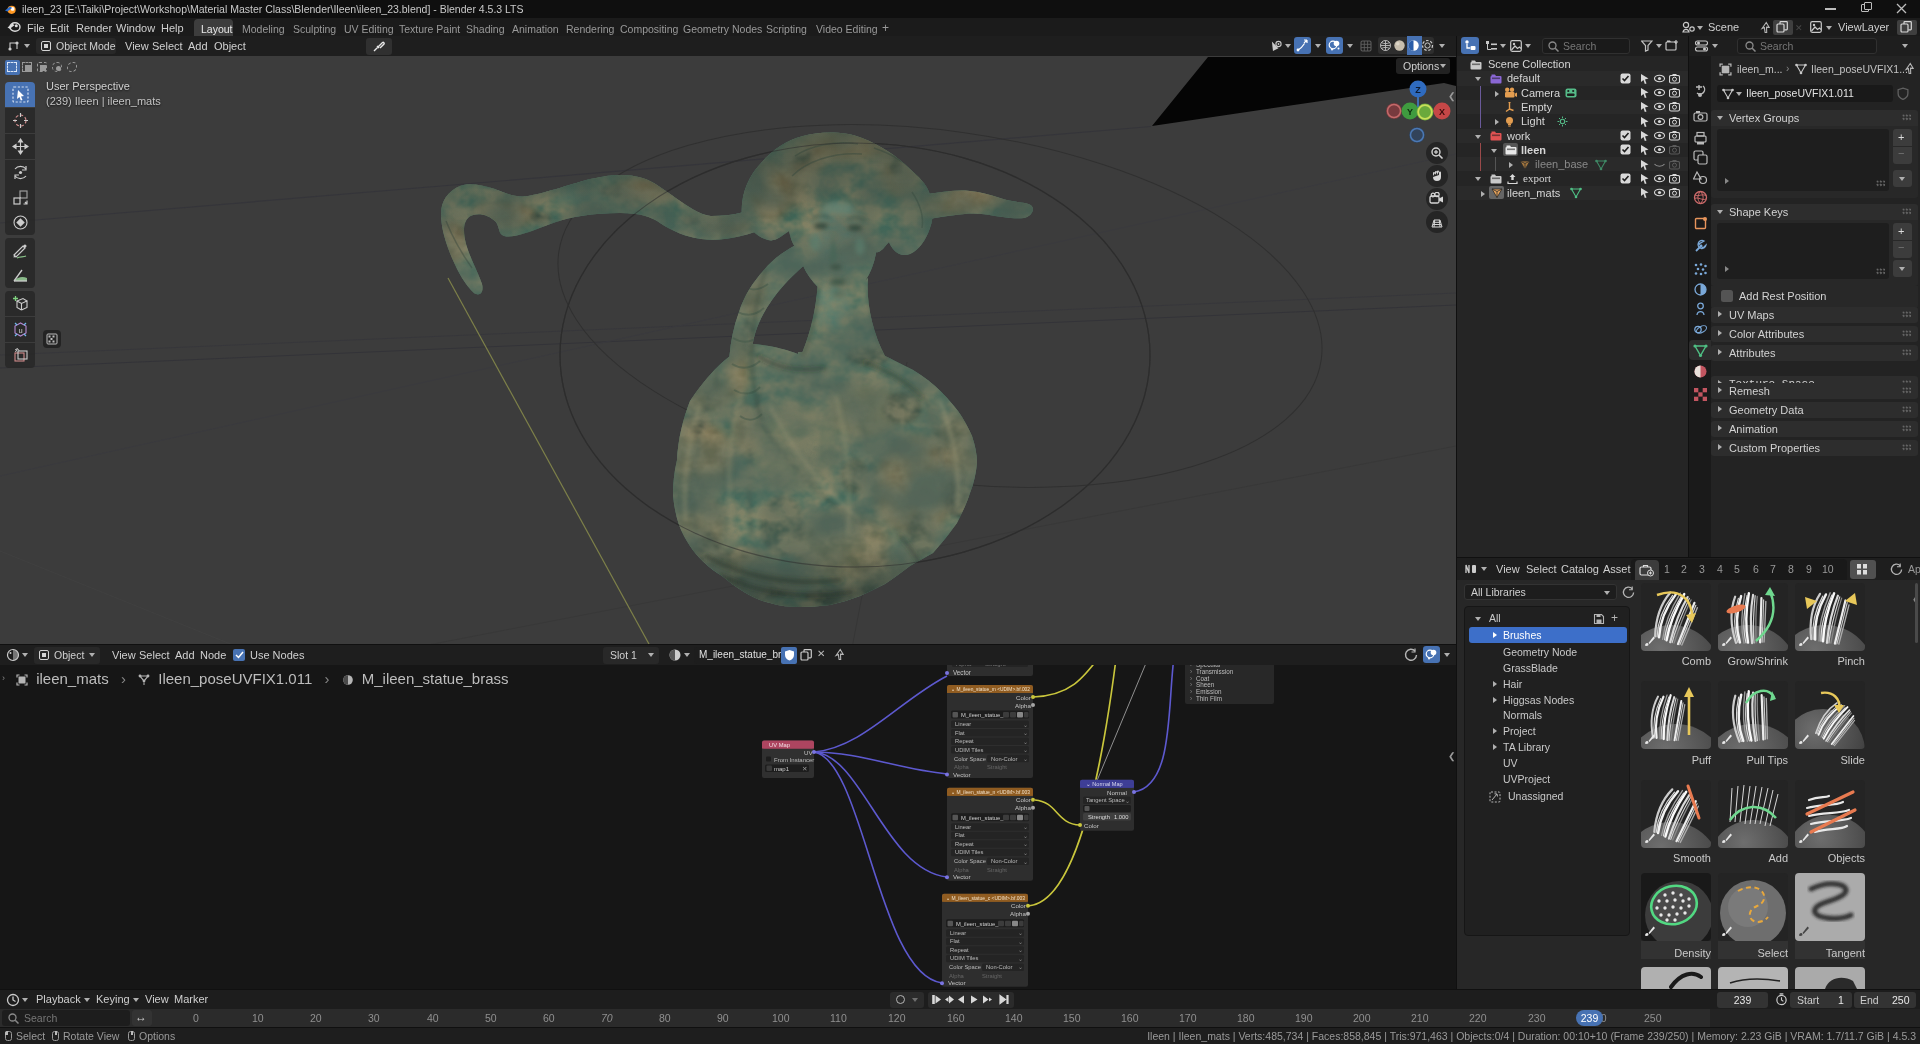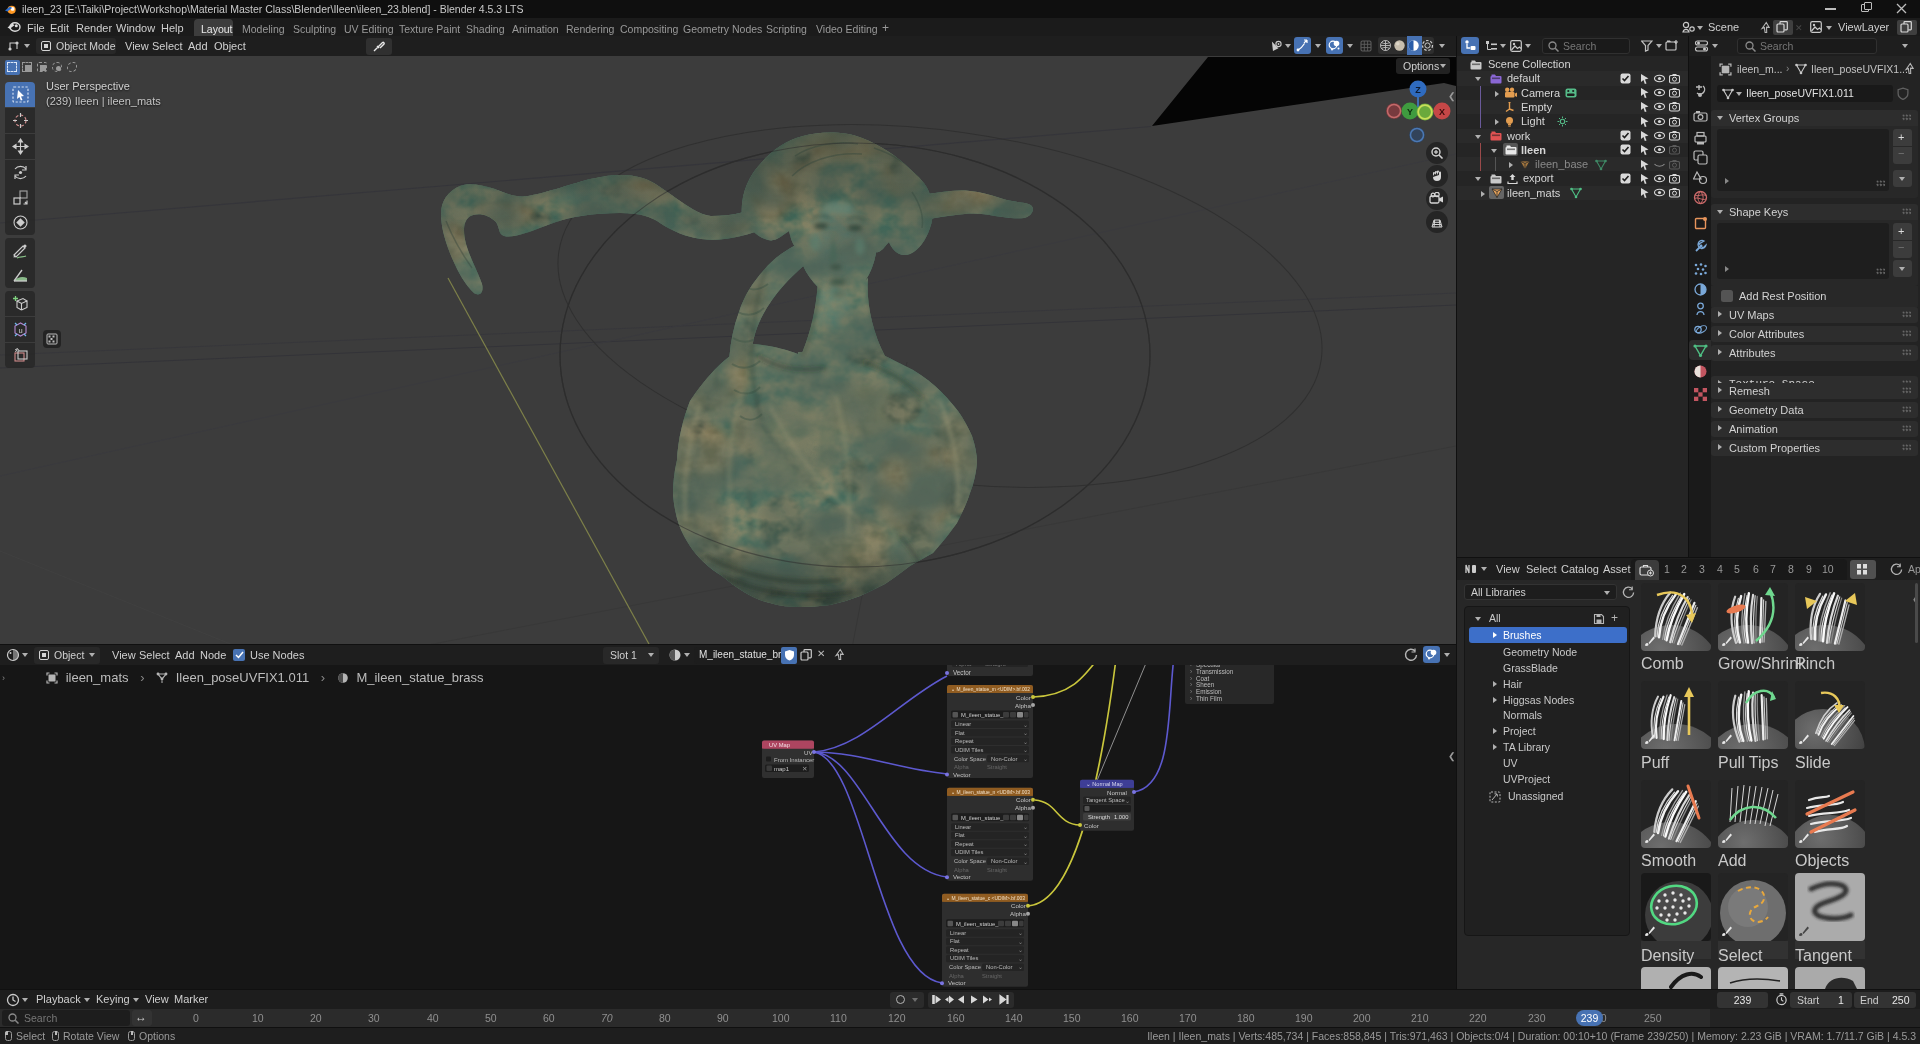--- a/index.html
+++ b/index.html
@@ -763,21 +763,21 @@
       <svg class="abs" style="left:1425px;top:3px;" width="13" height="13" viewBox="0 0 13 13">
           <circle cx="5" cy="6" r="3.8" fill="none" stroke="#fff" stroke-width="1.2"></circle>
           <circle cx="8.5" cy="4.5" r="2.8" fill="#fff"></circle>
           <circle cx="4" cy="10.5" r="1" fill="#fff"></circle>
         </svg>
       <span class="caret abs" style="left:1444px;top:8px;"></span>
     </div>
 
     <span class="abs" style="left:2px;top:28px;color:#888;font-size:9px;">›</span>
     <span class="abs" style="left:1448px;top:106px;color:#999;font-size:9px;">❮</span>
-    <div class="abs" style="left:46px;top:25px;height:14px;color:#bdbdbd;font-size:13px;white-space:nowrap;">
+    <div class="abs" style="left:16px;top:25px;height:14px;color:#bdbdbd;font-size:15px;white-space:nowrap;">
       <svg style="vertical-align:-2px;" width="12" height="12" viewBox="0 0 12 12">
           <rect x="2.5" y="2.5" width="7" height="7" fill="#b5b5b5"></rect>
           <path d="M1 3.5 V1 H3.5 M8.5 1 H11 V3.5 M11 8.5 V11 H8.5 M3.5 11 H1 V8.5" stroke="#b5b5b5" fill="none" stroke-width="1.2"></path>
         </svg>
       <span style="margin-left:4px;">ileen_mats</span>
       <span style="margin:0 8px;color:#888;">›</span>
       <svg style="vertical-align:-2px;" width="12" height="12" viewBox="0 0 12 12">
           <path d="M2 2 H10 L6 7 Z" fill="none" stroke="#b5b5b5" stroke-width="1.2"></path>
           <circle cx="2" cy="2" r="1.4" fill="#b5b5b5"></circle>
           <circle cx="10" cy="2" r="1.4" fill="#b5b5b5"></circle>
@@ -971,21 +971,21 @@
       <svg class="ic" style="left:182px;color:#d8d8d8;" width="12" height="12">
           <use href="#i-cursor"></use>
         </svg>
       <svg class="ic" style="left:197px;color:#8a8a8a;" width="11" height="11">
           <use href="#i-eyeclosed"></use>
         </svg>
       <svg class="ic" style="left:212px;color:#5a5a5a;" width="11" height="12">
           <use href="#i-cam"></use>
         </svg>
     </div>
-    <div class="orow" style="top:135.4px;">
+    <div class="orow" style="top:135.4px;font-family:Liberation Serif, serif;">
       <span class="caret abs" style="left:18px;top:6px;"></span>
       <svg class="ic" style="left:33px;color:#c9c9c9;" width="12" height="12">
           <use href="#i-coll"></use>
         </svg>
       <svg class="ic" style="left:50px;color:#d8d8d8;" width="11" height="12">
           <use href="#i-export"></use>
         </svg>
       <span class="lbl" style="left:66px;">export</span>
       <svg class="ic" style="left:163px;" width="11" height="11">
           <use href="#i-check"></use>
@@ -1228,21 +1228,21 @@
         <span class="caretR abs" style="left:7px;top:4px;"></span>
         <span class="t">Custom Properties</span>
         <span class="grip"></span>
       </div>
   </div>
 
   <div class="abs" id="assets" style="left:1457px;top:558px;width:463px;height:431px;background:#272727;overflow:hidden;">
     <style>
       #assets .cat{position:absolute;left:10px;font-size:10.5px;color:#c9c9c9;white-space:nowrap;}
       #assets .thumb{position:absolute;width:70px;height:68px;border-radius:4px;overflow:hidden;}
-      #assets .tlbl{position:absolute;width:70px;text-align:left;font-size:16px;color:#c9c9c9;}
+      #assets .tlbl{position:absolute;width:70px;text-align:right;font-size:11px;color:#c9c9c9;}
     </style>
     <div class="abs" style="left:0;top:0;width:463px;height:22px;background:#1e1e1e;">
       <svg class="abs" style="left:7px;top:5px;" width="14" height="12" viewBox="0 0 14 12">
           <path d="M2 10 V2 L5 10 V2" stroke="#ccc" stroke-width="1.3" fill="none"></path>
           <rect x="8" y="2" width="4" height="8" rx="1" fill="#ccc"></rect>
         </svg>
       <span class="caret abs" style="left:24px;top:9px;"></span>
       <span class="abs txt" style="left:39px;top:5px;">View</span>
       <span class="abs txt" style="left:69px;top:5px;">Select</span>
       <span class="abs txt" style="left:104px;top:5px;">Catalog</span>

